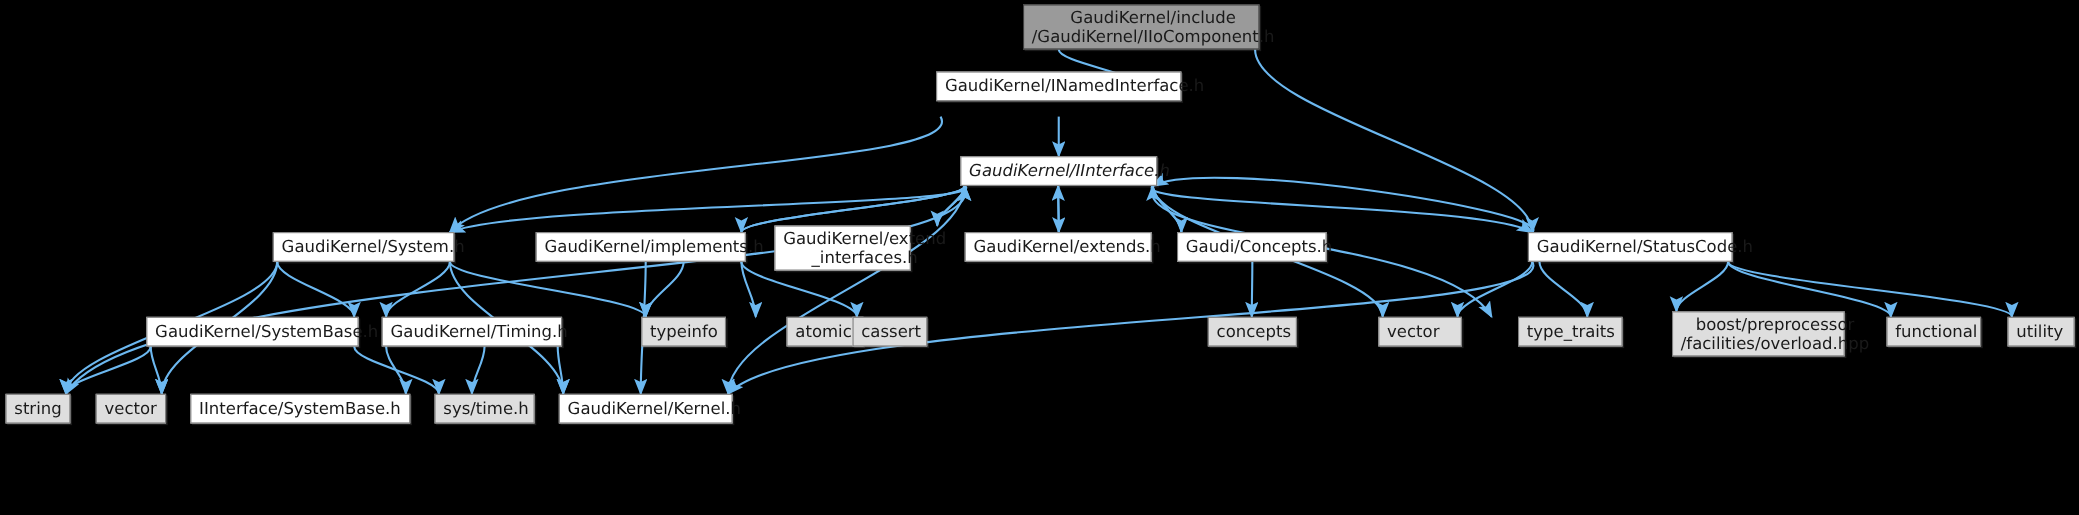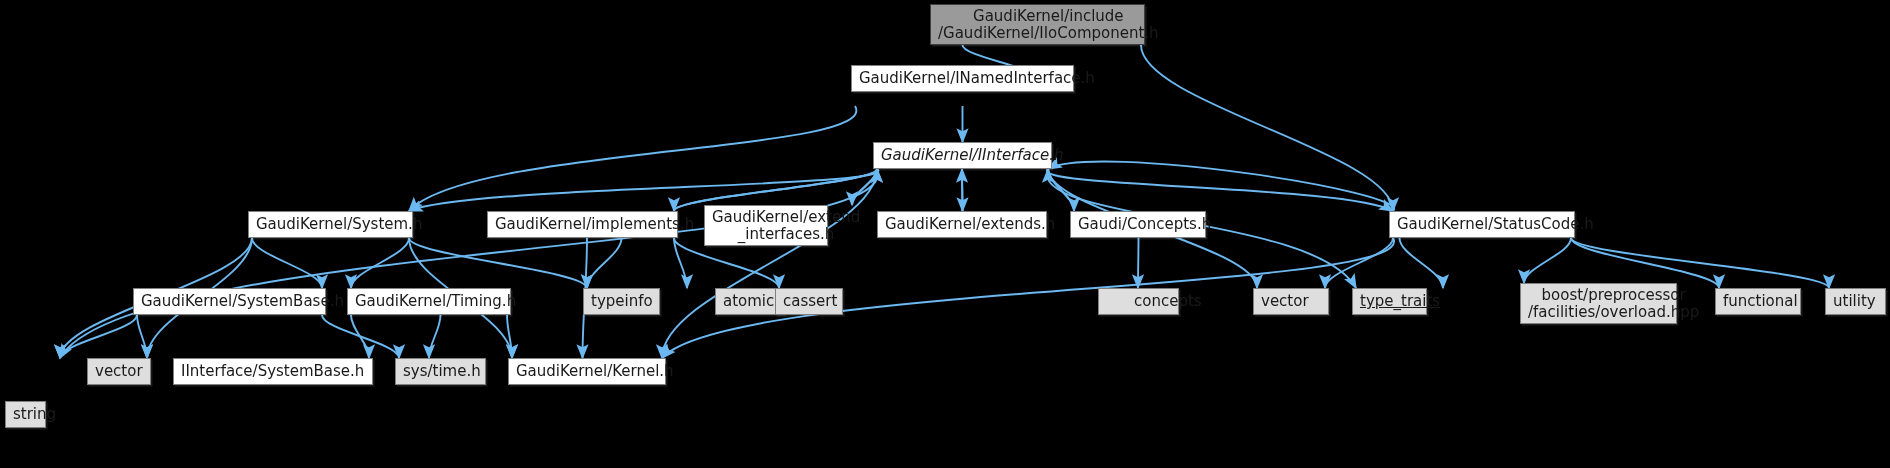--- a/index.html
+++ b/index.html
@@ -108,40 +108,40 @@
       </div>
       <div class="node grey" style="left: 583px; top: 288px; width: 77px; height: 27px;">
         <span>typeinfo</span>
       </div>
       <div class="node grey" style="left: 683px; top: 288px; width: 70px; height: 27px; margin-left: 32px;">
         <span>atomic</span>
       </div>
       <div class="node grey" style="left: 775px; top: 288px; width: 68px; height: 27px;">
         <span>cassert</span>
       </div>
-      <div class="node grey" style="left: 1098px; top: 288px; width: 81px; height: 27px; padding-left: 28px;">
+      <div class="node grey" style="left: 1098px; top: 288px; width: 81px; height: 27px;">
         <span>concepts</span>
       </div>
       <div class="node grey" style="left: 1253px; top: 288px; width: 76px; height: 27px;">
         <span>vector</span>
       </div>
-      <div class="node grey" style="left: 1352px; top: 288px; width: 75px; height: 27px; text-decoration: underline;">
+      <div class="node grey" style="left: 1380px; top: 288px; width: 95px; height: 27px;">
         <span>type_traits</span>
       </div>
       <div class="node grey" style="left: 1520px; top: 283px; width: 157px; height: 41px;">
         <span>boost/preprocessor
 /facilities/overload.hpp</span>
       </div>
       <div class="node grey" style="left: 1715px; top: 288px; width: 86px; height: 27px;">
         <span>functional</span>
       </div>
       <div class="node grey" style="left: 1825px; top: 288px; width: 61px; height: 27px;">
         <span>utility</span>
       </div>
-      <div class="node grey" style="left: 5px; top: 358px; width: 41px; height: 27px; margin-top: 43px;">
+      <div class="node grey" style="left: 5px; top: 358px; width: 59px; height: 27px;">
         <span>string</span>
       </div>
       <div class="node grey" style="left: 87px; top: 358px; width: 64px; height: 27px;">
         <span>vector</span>
       </div>
       <div class="node white" style="left: 173px; top: 358px; width: 200px; height: 27px;">
         <span>IInterface/SystemBase.h</span>
       </div>
       <div class="node grey" style="left: 395px; top: 358px; width: 91px; height: 27px;">
         <span>sys/time.h</span>

